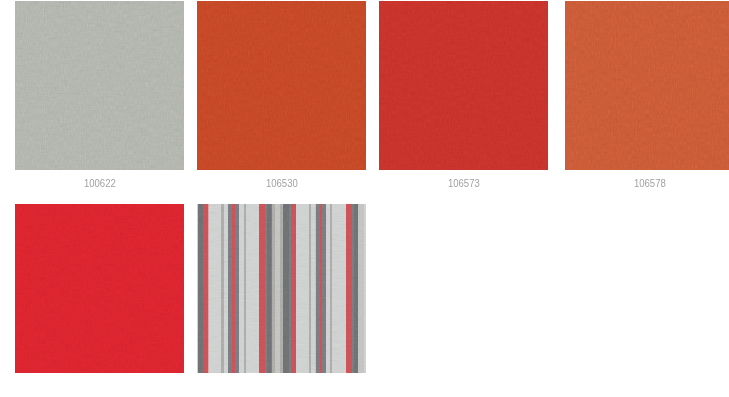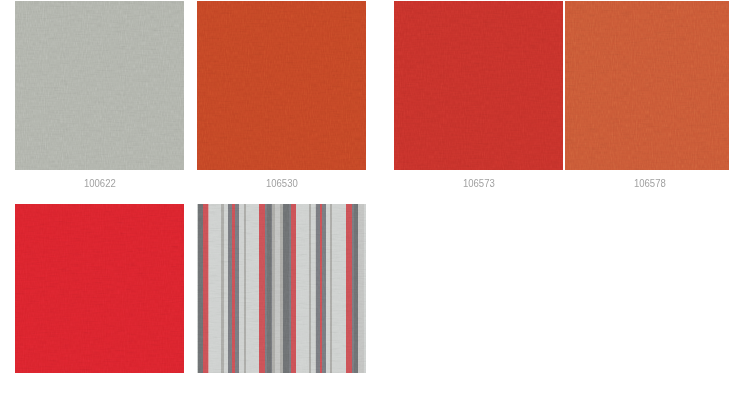--- a/index.html
+++ b/index.html
@@ -2,21 +2,21 @@
 <html><head>
 <meta charset="utf-8">
 <title>Fabric colour swatches</title>
 <style>
   html,body{margin:0;padding:0;background:#ffffff;}
   body{width:729px;height:397px;overflow:hidden;
        font-family:"Liberation Sans",sans-serif;}
   .grid{position:relative;width:729px;height:397px;background:#ffffff;}
   .cell{position:absolute;width:169px;height:195px;}
   .r0{top:1px;}  .r1{top:204px;}
-  .c0{left:15px;} .c1{left:197px;} .c2{left:394px;} .c3{left:565px;}
+  .c0{left:15px;} .c1{left:197px;} .c2{left:379px;} .c3{left:565px;}
   .swatch{position:relative;width:169px;height:169px;overflow:hidden;}
   .layer{position:absolute;left:0;top:0;width:169px;height:169px;}
   .weave{opacity:0.16;mix-blend-mode:multiply;}
   .threads{mix-blend-mode:overlay;opacity:0.30;}
   .weave svg,.threads svg{display:block;width:169px;height:169px;}
   .label{position:absolute;left:0;top:175.8px;width:169px;text-align:center;
          font-size:11.3px;color:#a2a2a2;letter-spacing:0px;white-space:nowrap;}
   .label span{display:inline-block;transform:scaleX(0.845);transform-origin:50% 50%;}
 </style>
 </head>

